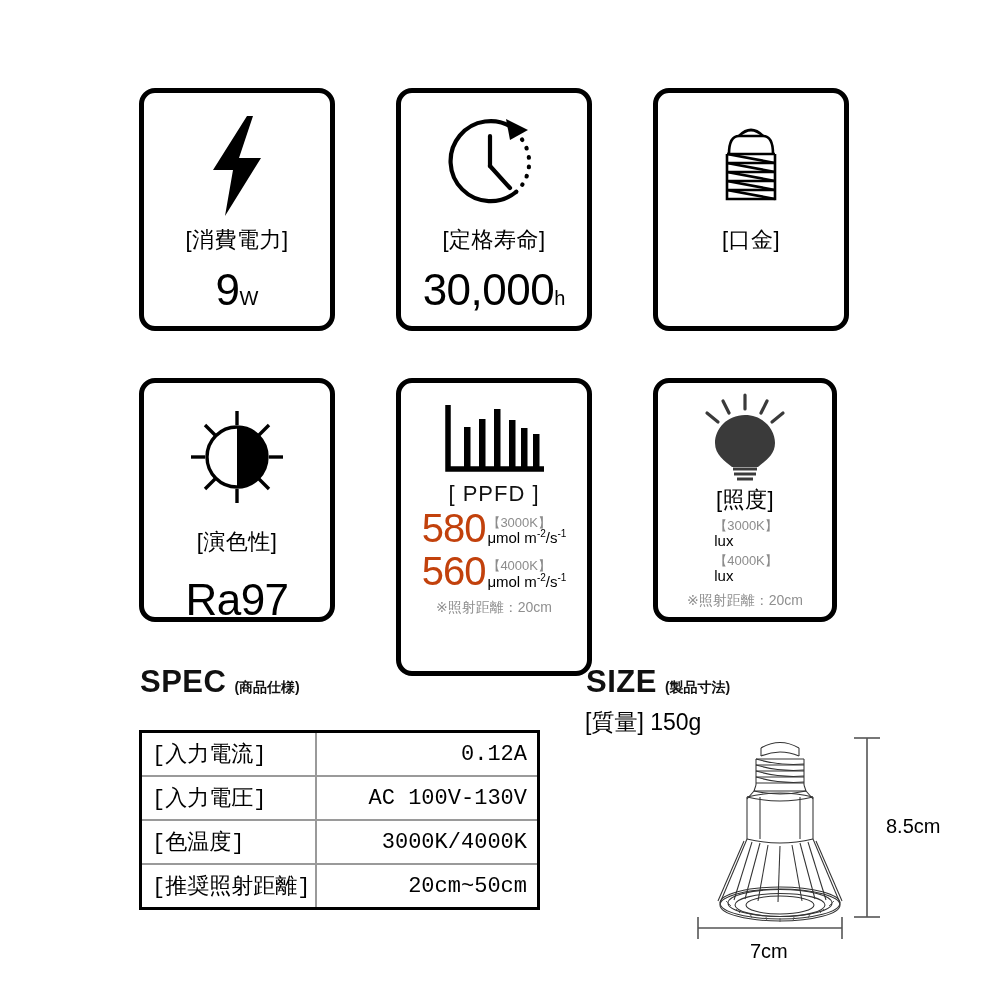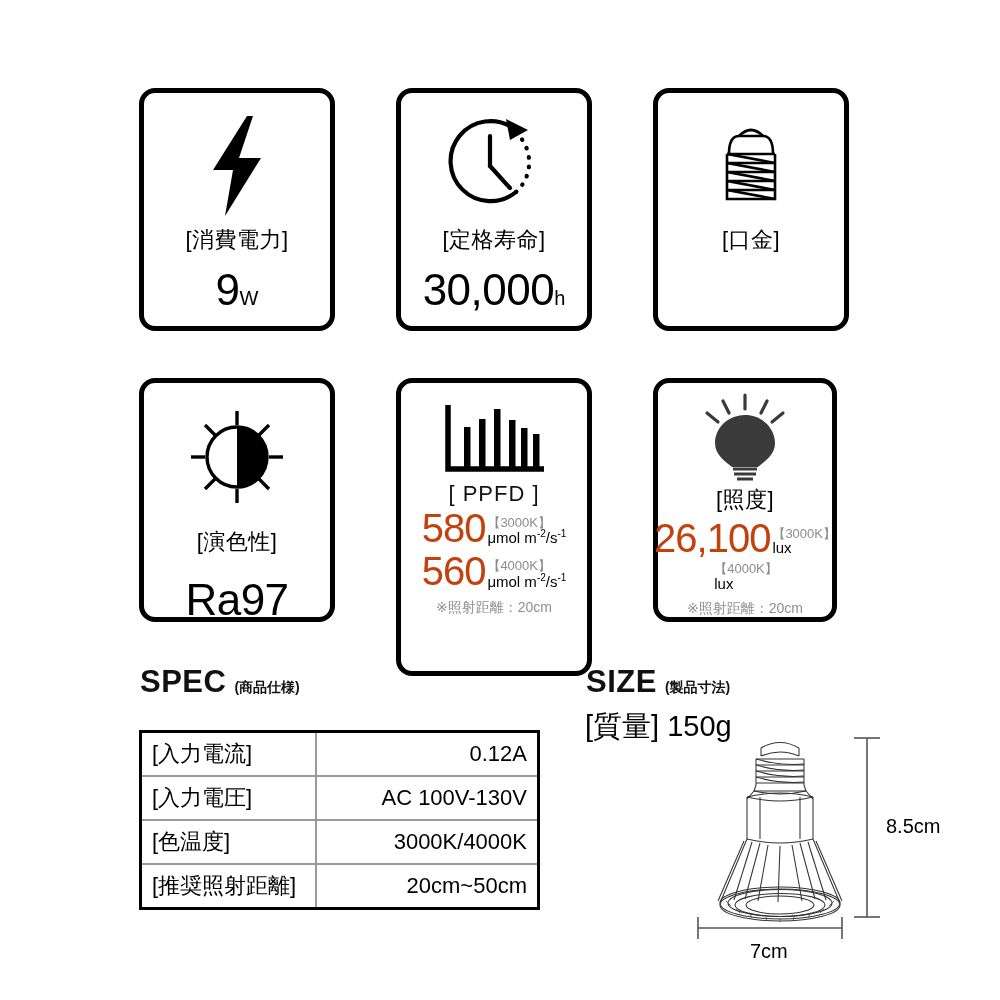--- a/index.html
+++ b/index.html
@@ -142,21 +142,21 @@
   }
   .spec-val {
     width: 223px;
     text-align: right;
     white-space: nowrap;
   }
 
   
   .weight-line {
     position: absolute;
-    font-size: 29px;
+    font-size: 23px;
     color: #000;
     white-space: nowrap;
   }
   .dim-label {
     position: absolute;
     font-size: 20px;
     color: #000;
     white-space: nowrap;
   }
   .lamp-svg {
@@ -298,21 +298,20 @@
       <g stroke="#3a3a3a" stroke-width="3" stroke-linecap="butt">
         <line x1="40" y1="76" x2="64" y2="76"></line>
         <line x1="41" y1="81" x2="63" y2="81"></line>
         <line x1="44" y1="86" x2="60" y2="86"></line>
       </g>
     </svg>
   </div>
   <div class="card-label" style="margin-top:0px;">[照度]</div>
 
   <div class="meas-row" style="margin-top:4px;">
-    <span class="meas-num">26,100</span>
     <span class="meas-unitcol">
       <span class="meas-temp">【3000K】</span>
       <span class="meas-unit">lux</span>
     </span>
   </div>
 
   <div class="meas-row" style="margin-top:4px;">
     <span class="meas-unitcol">
       <span class="meas-temp">【4000K】</span>
       <span class="meas-unit">lux</span>
@@ -320,21 +319,21 @@
   </div>
 
   <div class="meas-note" style="margin-top:6px;">※照射距離：20cm</div>
 </div>
 
 <div class="sec-head" style="left:140px; top:664px;">
   <span class="sec-title">SPEC</span>
   <span class="sec-sub">(商品仕様)</span>
 </div>
 
-<table class="spec-table" style="left:139px; top:730px; width:400px;">
+<table class="spec-table" style="left:139px; top:730px; width:400px;font-family:Liberation Mono, monospace;">
   <tbody>
     <tr>
       <td class="spec-key">[入力電流]</td>
       <td class="spec-val">0.12A</td>
     </tr>
     <tr>
       <td class="spec-key">[入力電圧]</td>
       <td class="spec-val">AC 100V-130V</td>
     </tr>
     <tr>

